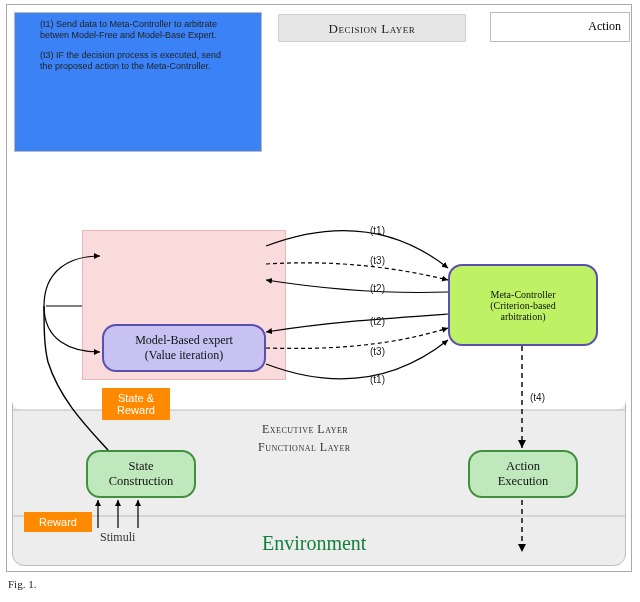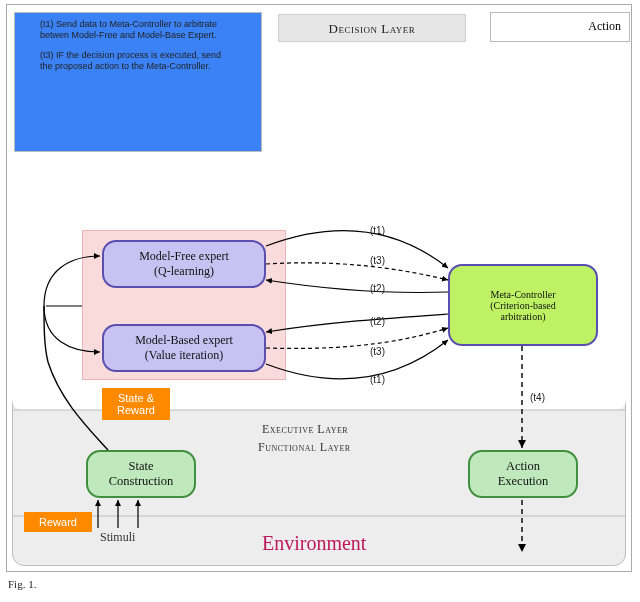--- a/index.html
+++ b/index.html
@@ -164,21 +164,21 @@
     position: absolute;
     font-variant: small-caps;
     font-size: 12px;
     color: #333;
     letter-spacing: 0.5px;
     z-index: 4;
   }
   .env-label {
     position: absolute;
     font-size: 20px;
-    color: #be185d;
+    color: #15803d;
     z-index: 4;
   }
   .stimuli-label {
     position: absolute;
     font-size: 12px;
     color: #333;
     z-index: 4;
     font-family: "Georgia", serif;
   }
   .t-label {
@@ -220,24 +220,20 @@
   </div>
 
   <div class="decision-title">Decision Layer</div>
 
   <div class="action-legend">
     <span class="lbl">Action</span>
   </div>
 
   <div class="pink-group"></div>
 
-  <div class="expert-box" style="left:102px; top:240px;">
-    <span>Model-Free expert</span>
-    <span>(Q-learning)</span>
-  </div>
 
   <div class="expert-box" style="left:102px; top:324px;">
     <span>Model-Based expert</span>
     <span>(Value iteration)</span>
   </div>
 
   <div class="meta-box">
     <span>Meta-Controller</span>
     <span>(Criterion-based</span>
     <span>arbitration)</span>

